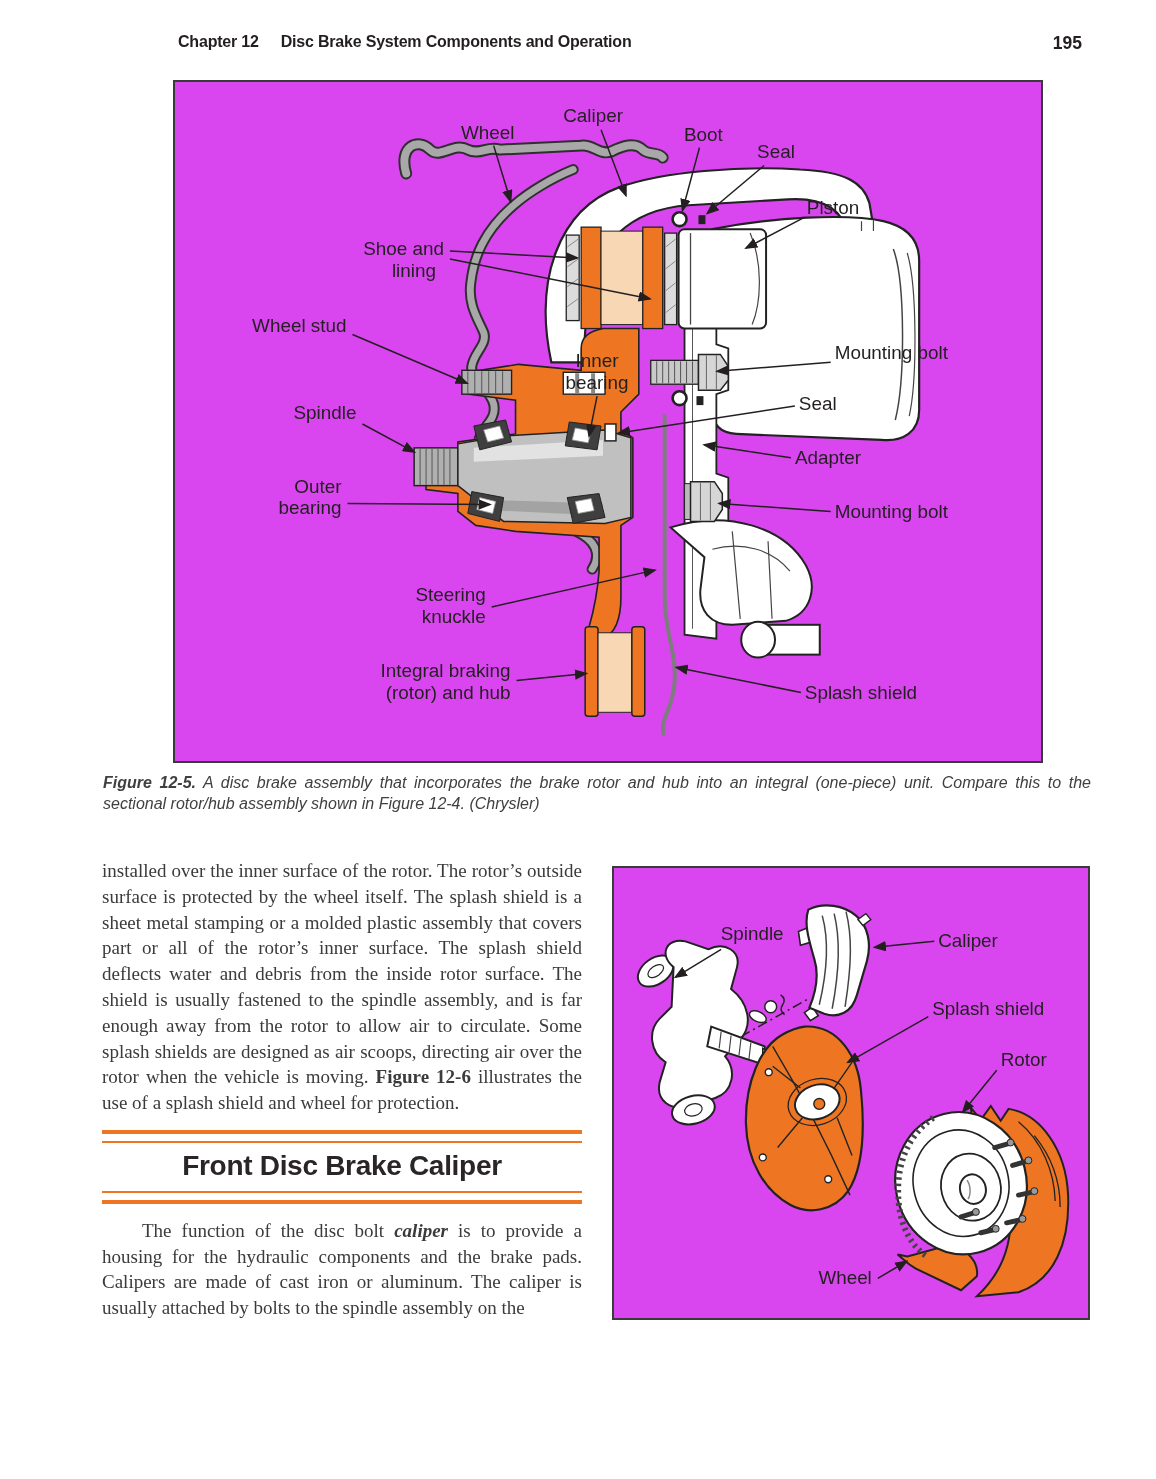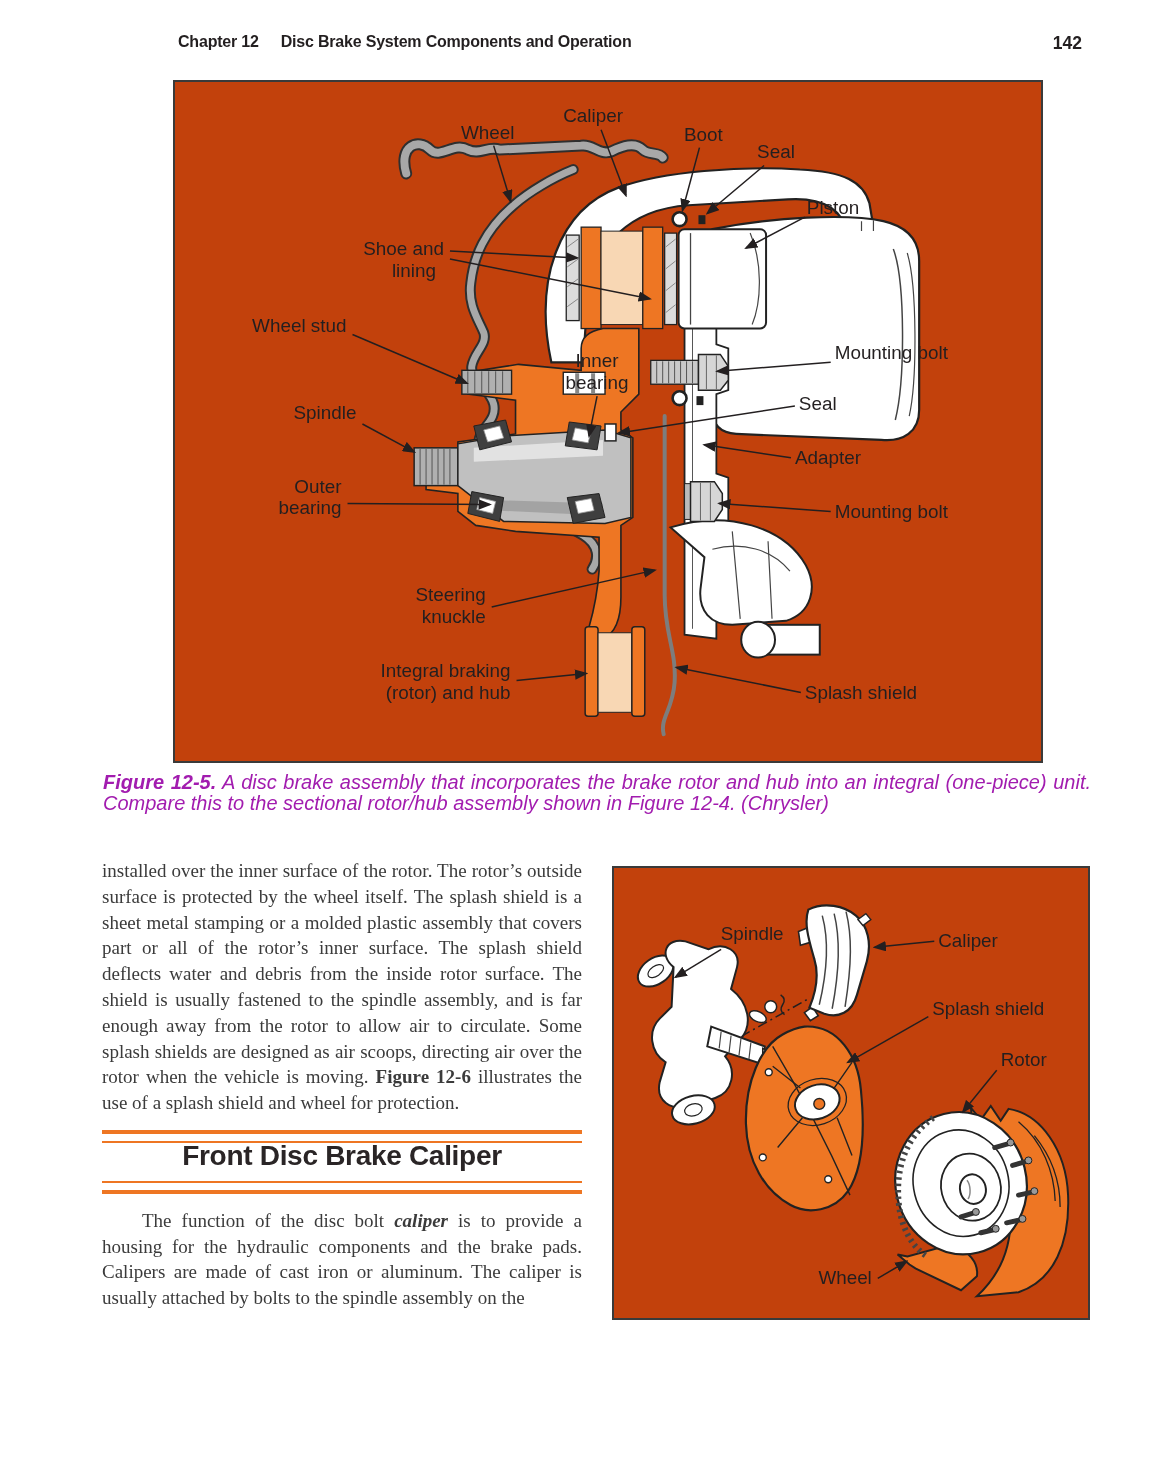--- a/index.html
+++ b/index.html
@@ -4,57 +4,57 @@
 <style>
   html,body{margin:0;padding:0;background:#ffffff;}
   .page{position:relative;width:1156px;height:1479px;background:#ffffff;overflow:hidden;
         font-family:"Liberation Sans",sans-serif;color:#231f20;}
   
   .runhead{position:absolute;top:33px;left:178px;font-weight:bold;font-size:16px;
            letter-spacing:-0.2px;color:#231f20;}
   .runhead .chap{margin-right:22px;}
   .pagenum{position:absolute;top:33px;right:74px;font-weight:bold;font-size:17.5px;color:#231f20;}
   
-  .figbox{position:absolute;border:2px solid #3a3a3a;background:#c2410c;box-sizing:border-box;}
+  .figbox{position:absolute;border:2px solid #3a3a3a;background:#d946ef;box-sizing:border-box;}
   .fig5{left:173px;top:80px;width:870px;height:683px;}
   .fig6{left:612px;top:866px;width:478px;height:454px;}
   .figbox svg{display:block;width:100%;height:100%;}
   
-  .caption{position:absolute;font-size:20px;line-height:21px;font-style:italic;
-           color:#a21caf;text-align:justify;}
+  .caption{position:absolute;font-size:16px;line-height:21px;font-style:italic;
+           color:#404040;text-align:justify;}
   .cap5{left:103px;top:772px;width:988px;}
   .cap6{left:612px;top:1334px;width:478px;}
   .caption b{font-style:italic;font-weight:bold;}
   
   .col{position:absolute;left:102px;top:858px;width:480px;font-family:"Liberation Serif",serif;
        font-size:19px;line-height:25.8px;color:#3b3b3b;text-align:justify;}
   .col p{margin:0;}
   .col p.ind{text-indent:40px;}
   .bold{font-weight:bold;}
   .boldital{font-weight:bold;font-style:italic;}
   
   .sechead{margin-top:14px;}
   .rule-top{height:7px;border-top:4px solid #ee7623;border-bottom:2px solid #ee7623;}
   .rule-bot{height:7px;border-top:2px solid #ee7623;border-bottom:4px solid #ee7623;}
-  .sechead h2{margin:0;padding:0 0 12px 0;text-align:center;font-family:"Liberation Sans",sans-serif;
+  .sechead h2{margin:0;padding:10px 0 12px 0;text-align:center;font-family:"Liberation Sans",sans-serif;
               font-size:28px;font-weight:bold;color:#2a2526;letter-spacing:-0.3px;}
   .p-after-head{margin-top:14px !important;}
   
   text{font-family:"Liberation Sans",sans-serif;font-size:19px;fill:#231f20;}
   .ldr{stroke:#231f20;stroke-width:1.5;fill:none;}
 </style>
 </head>
 <body>
 
 <div class="page">
 
   <div class="runhead">
     <span class="chap">Chapter 12</span><span>Disc Brake System Components and Operation</span>
   </div>
-  <div class="pagenum">142</div>
+  <div class="pagenum">195</div>
 
   <div class="figbox fig5">
     <svg viewBox="0 0 870 683">
       <defs>
         <marker id="ah5" markerWidth="9" markerHeight="7" refX="7.5" refY="3.5" orient="auto">
           <path d="M0,0 L9,3.5 L0,7 Z" fill="#231f20"></path>
         </marker>
       </defs>
 
       <g>

